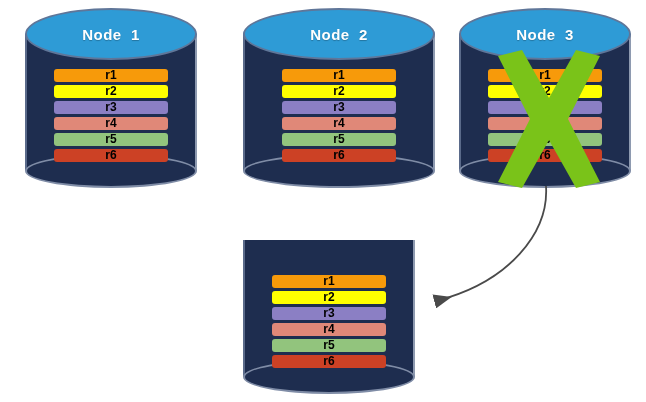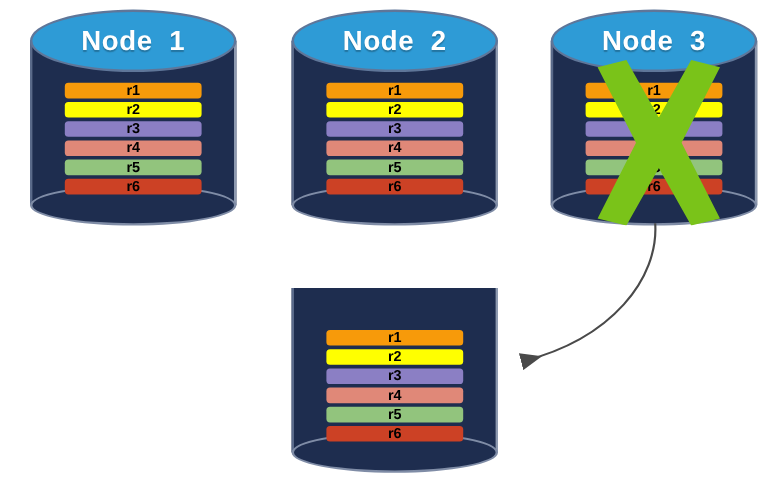--- a/index.html
+++ b/index.html
@@ -32,21 +32,21 @@
     position:absolute;left:0;top:0;width:100%;
     background:#2e9bd6;
     border-radius:50%;
     border:2px solid #5f7699;
     box-sizing:border-box;
     display:flex;align-items:center;justify-content:center;
   }
   .node-title{
     color:#ffffff;
     font-weight:bold;
-    font-size:23px;
+    font-size:15px;
     letter-spacing:0.5px;
     white-space:pre;
     text-shadow:0 1px 1px rgba(0,0,0,.25);
   }
 
   
   .records{position:absolute;left:0;width:100%;}
   .rec{
     position:relative;
     height:13px;
@@ -92,21 +92,21 @@
             <span class="rec-label">r4</span>
           </div>
           <div class="rec" style="background: rgb(146, 196, 125); width: 114px;">
             <span class="rec-label">r5</span>
           </div>
           <div class="rec" style="background: rgb(204, 65, 37); width: 114px;">
             <span class="rec-label">r6</span>
           </div>
         </div>
       </div>
-      <div class="node" style="left: 243px; top: 8px; width: 172px; height: 180px;">
+      <div class="node" style="left: 243px; top: 8px; width: 172px; height: 180px; padding-left: 20px;">
         <div class="cyl-body" style="top: 26px; height: 137px;"></div>
         <div class="cyl-bottom" style="top: 146px; height: 34px;"></div>
         <div class="cyl-top" style="height: 52px;">
           <div class="node-title">Node  2</div>
         </div>
         <div class="records" style="top: 61px;">
           <div class="rec" style="background: rgb(247, 154, 10); width: 114px;">
             <span class="rec-label">r1</span>
           </div>
           <div class="rec" style="background: rgb(255, 255, 0); width: 114px;">

